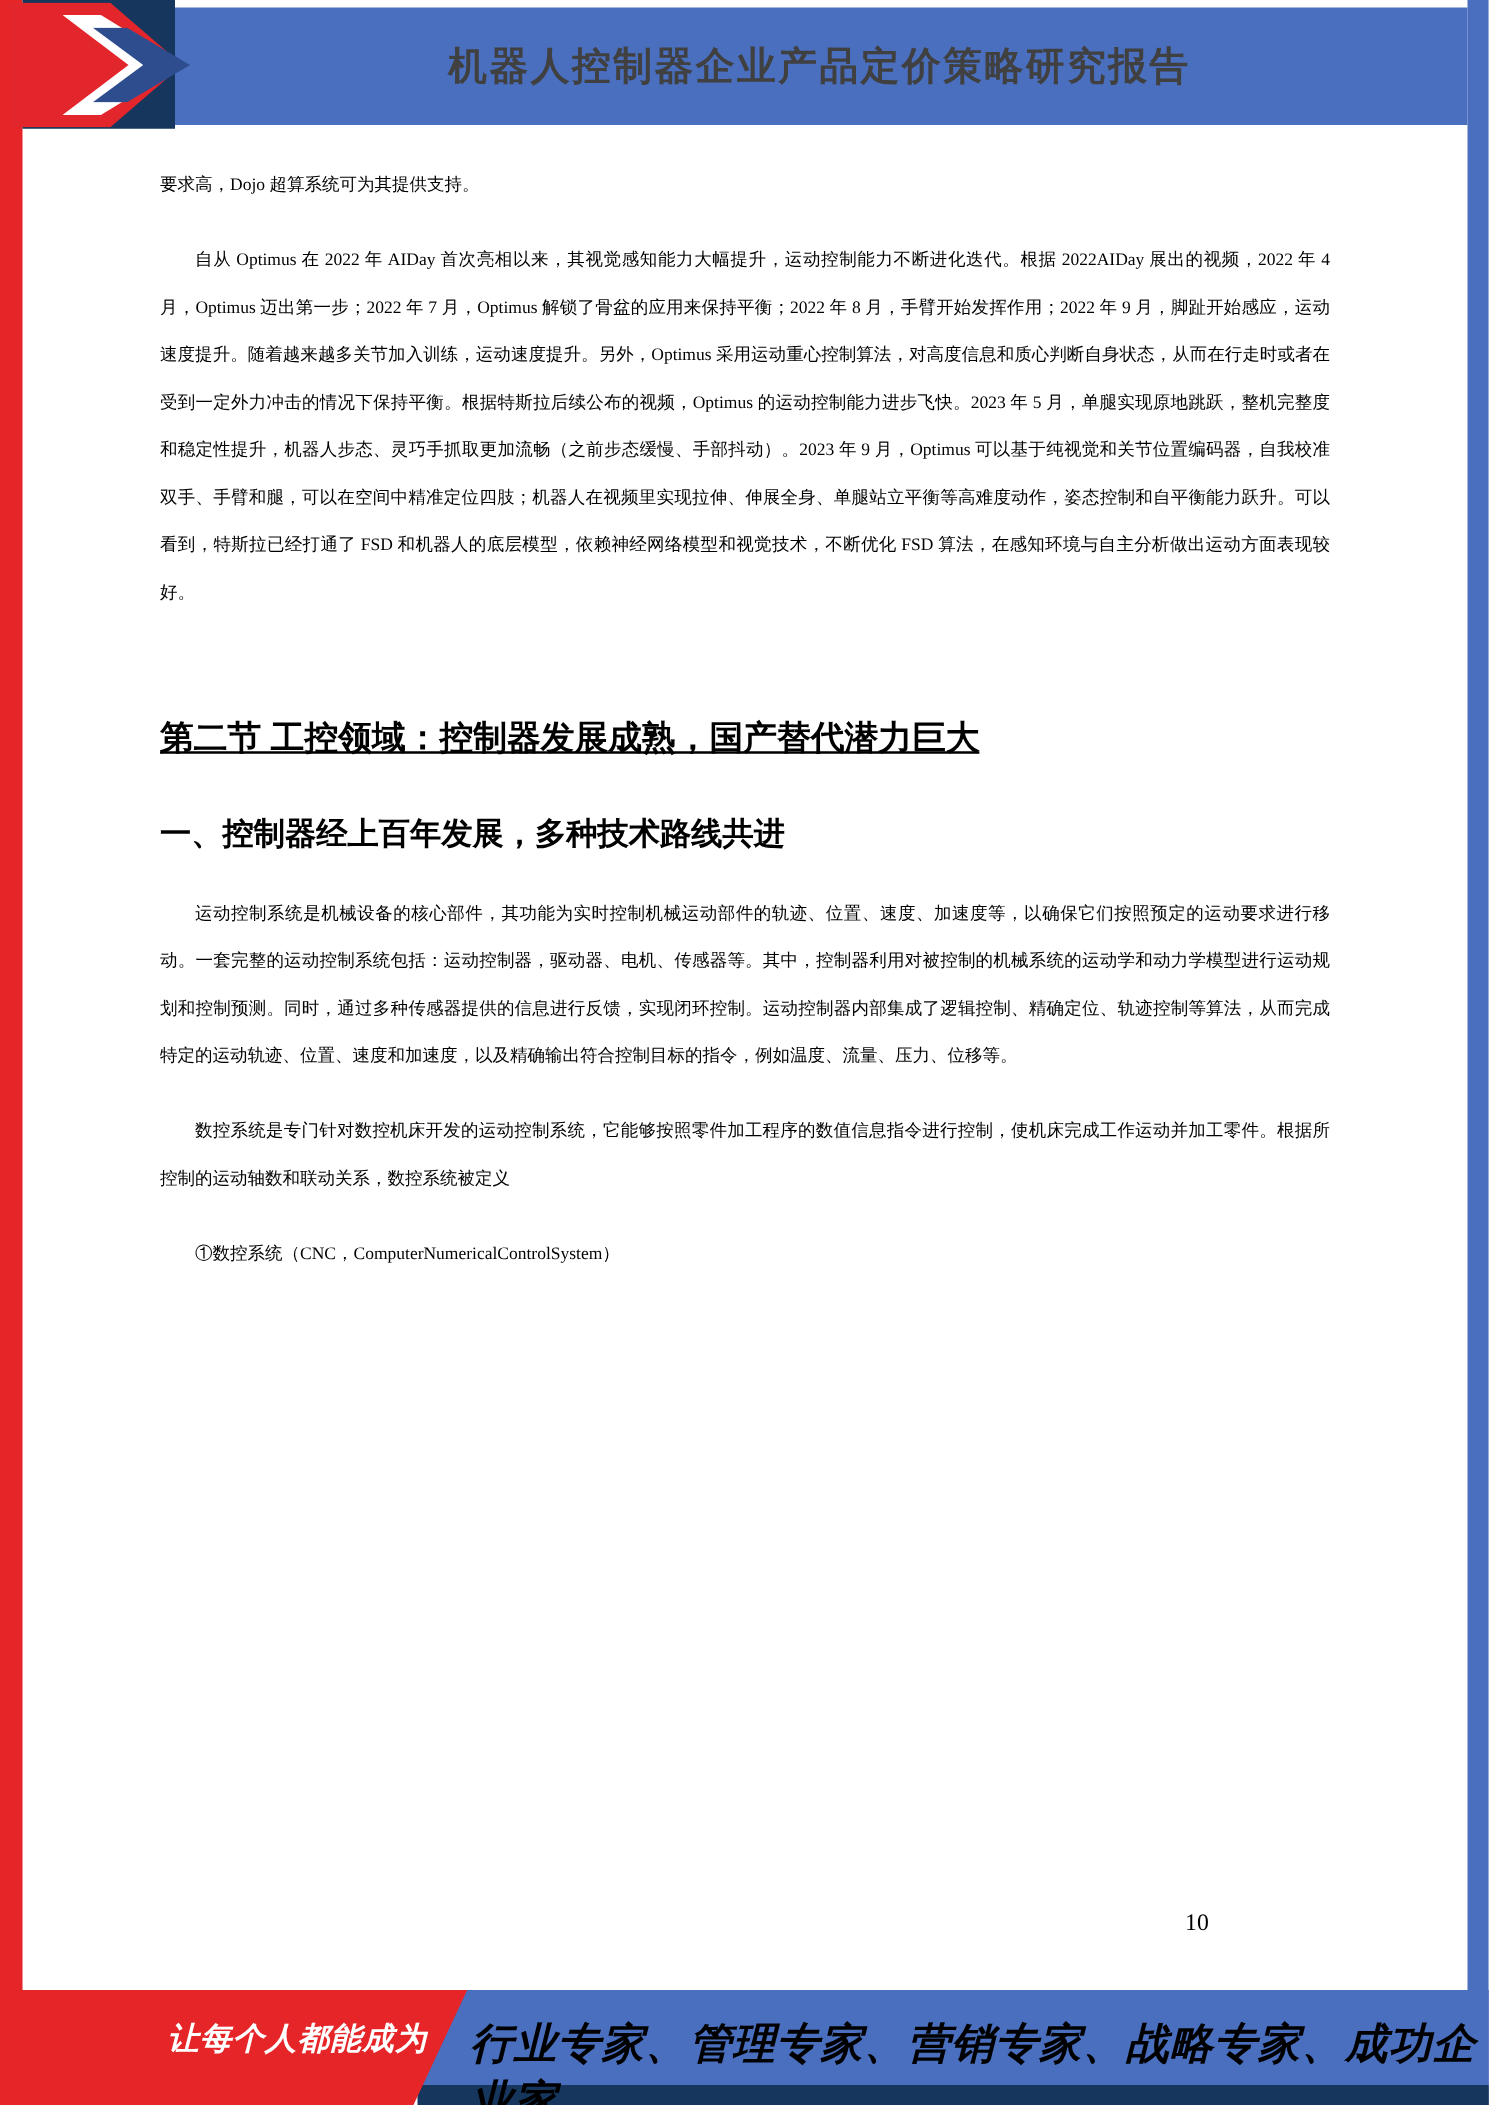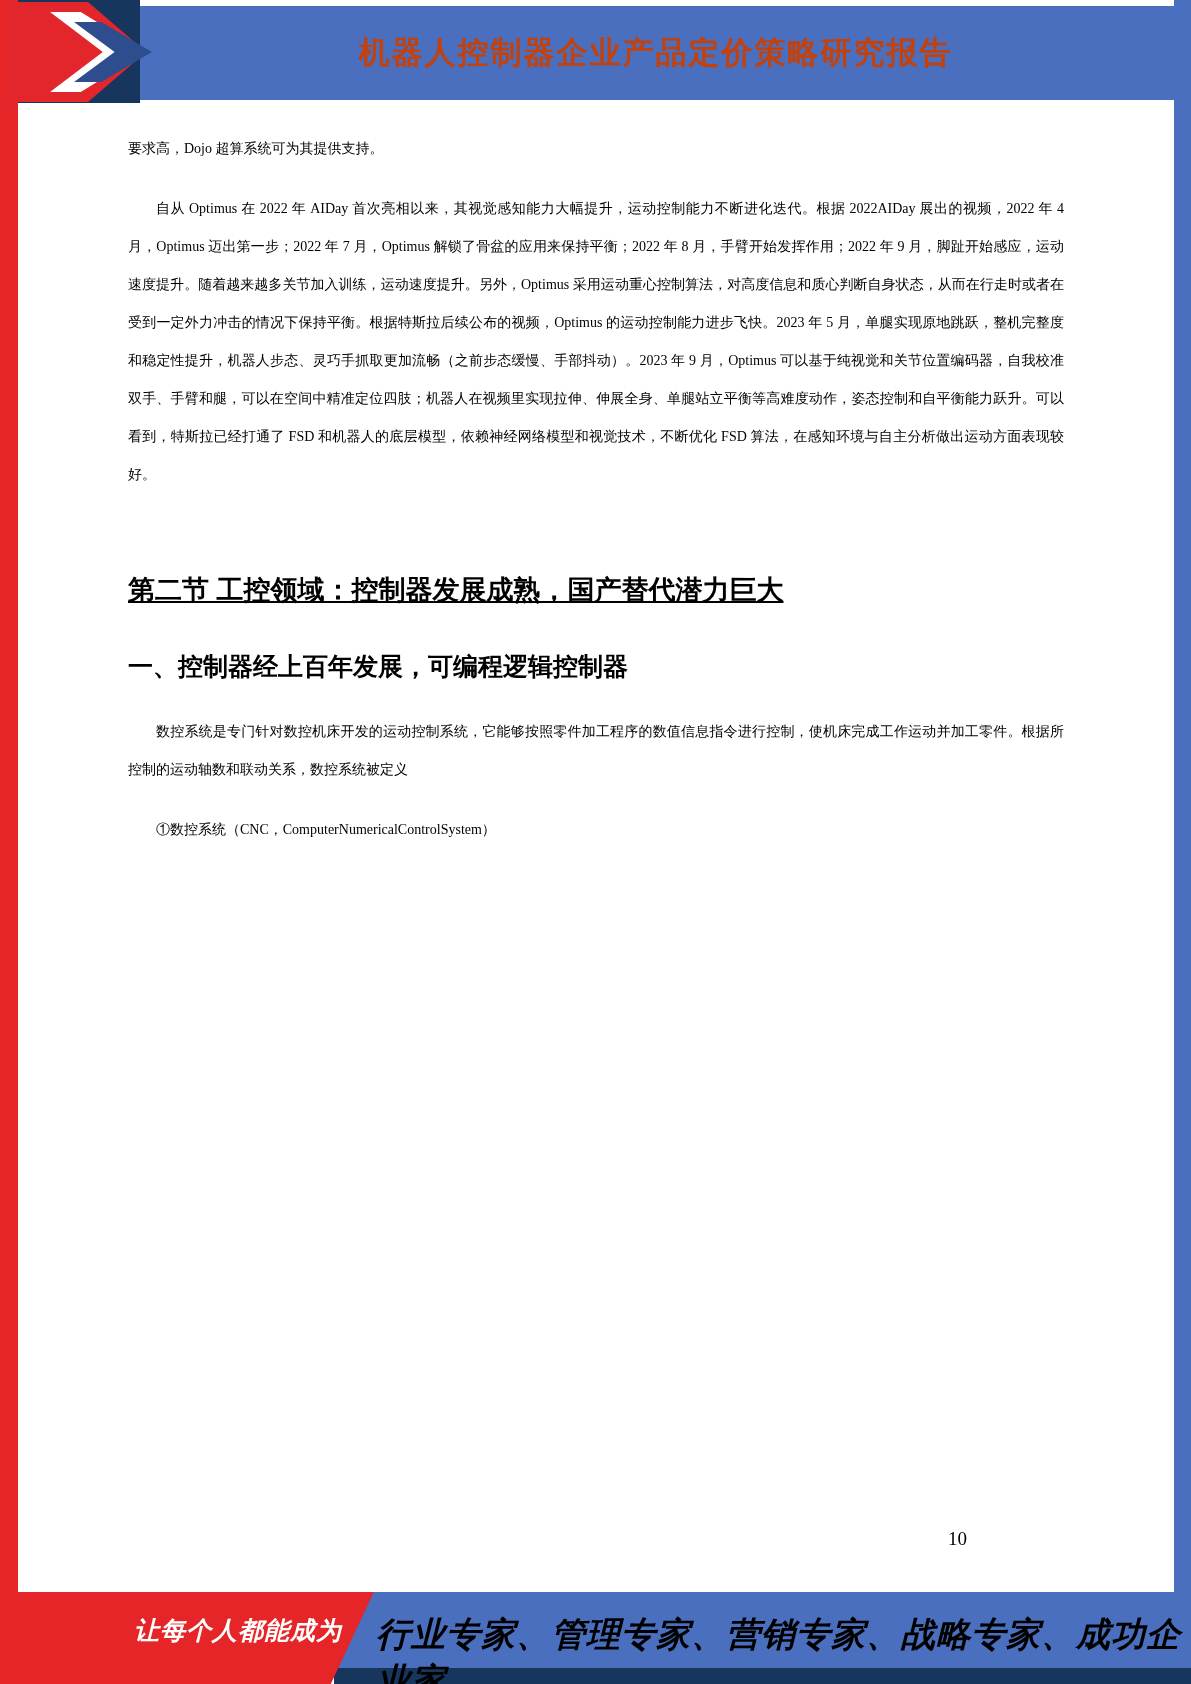--- a/index.html
+++ b/index.html
@@ -18,21 +18,21 @@
   .arrow-navy{position:absolute;left:18px;top:0;width:122px;height:103px;background:#17365d;}
   .arrow-red{position:absolute;left:8px;top:2px;width:138px;height:100px;background:#e3262c;
     clip-path:polygon(0 0,58% 0,100% 50%,58% 100%,0 100%);}
   .arrow-white{position:absolute;left:50px;top:12px;width:96px;height:80px;background:#ffffff;
     clip-path:polygon(0 0,32% 0,100% 50%,32% 100%,0 100%,55% 50%);}
   .arrow-blue{position:absolute;left:74px;top:22px;width:78px;height:60px;background:#2e4d8f;
     clip-path:polygon(0 0,35% 0,100% 50%,35% 100%,0 100%,52% 50%);}
   .hero-title{
     position:absolute;left:160px;right:40px;top:6px;height:94px;
     display:flex;align-items:center;justify-content:center;
-    color:#c2410c;font-size:31px;font-weight:bold;letter-spacing:2px;
+    color:#404040;font-size:31px;font-weight:bold;letter-spacing:2px;
     font-family:"Liberation Sans","DejaVu Sans",sans-serif;
   }
 
   
   .content{position:absolute;left:128px;width:936px;top:130px;}
   .para{
     font-size:14px;line-height:38px;text-align:justify;margin:0;
   }
   .para + .para{margin-top:22px;}
   .indent{text-indent:2em;}
@@ -77,21 +77,22 @@
   <div class="arrow-red"></div>
   <div class="arrow-white"></div>
   <div class="arrow-blue"></div>
   <div class="hero-title">机器人控制器企业产品定价策略研究报告</div>
 </div>
 
 <div class="content">
   <p class="para">要求高，Dojo 超算系统可为其提供支持。</p>
   <p class="para indent">自从 Optimus 在 2022 年 AIDay 首次亮相以来，其视觉感知能力大幅提升，运动控制能力不断进化迭代。根据 2022AIDay 展出的视频，2022 年 4 月，Optimus 迈出第一步；2022 年 7 月，Optimus 解锁了骨盆的应用来保持平衡；2022 年 8 月，手臂开始发挥作用；2022 年 9 月，脚趾开始感应，运动速度提升。随着越来越多关节加入训练，运动速度提升。另外，Optimus 采用运动重心控制算法，对高度信息和质心判断自身状态，从而在行走时或者在受到一定外力冲击的情况下保持平衡。根据特斯拉后续公布的视频，Optimus 的运动控制能力进步飞快。2023 年 5 月，单腿实现原地跳跃，整机完整度和稳定性提升，机器人步态、灵巧手抓取更加流畅（之前步态缓慢、手部抖动）。2023 年 9 月，Optimus 可以基于纯视觉和关节位置编码器，自我校准双手、手臂和腿，可以在空间中精准定位四肢；机器人在视频里实现拉伸、伸展全身、单腿站立平衡等高难度动作，姿态控制和自平衡能力跃升。可以看到，特斯拉已经打通了 FSD 和机器人的底层模型，依赖神经网络模型和视觉技术，不断优化 FSD 算法，在感知环境与自主分析做出运动方面表现较好。</p>
   <h2 class="h-section">第二节 工控领域：控制器发展成熟，国产替代潜力巨大</h2>
-  <h3 class="h-sub">一、控制器经上百年发展，可编程逻辑控制器</h3>
+  <h3 class="h-sub">一、控制器经上百年发展，多种技术路线共进</h3>
+  <p class="para indent">运动控制系统是机械设备的核心部件，其功能为实时控制机械运动部件的轨迹、位置、速度、加速度等，以确保它们按照预定的运动要求进行移动。一套完整的运动控制系统包括：运动控制器，驱动器、电机、传感器等。其中，控制器利用对被控制的机械系统的运动学和动力学模型进行运动规划和控制预测。同时，通过多种传感器提供的信息进行反馈，实现闭环控制。运动控制器内部集成了逻辑控制、精确定位、轨迹控制等算法，从而完成特定的运动轨迹、位置、速度和加速度，以及精确输出符合控制目标的指令，例如温度、流量、压力、位移等。</p>
   <p class="para indent">数控系统是专门针对数控机床开发的运动控制系统，它能够按照零件加工程序的数值信息指令进行控制，使机床完成工作运动并加工零件。根据所控制的运动轴数和联动关系，数控系统被定义</p>
   <p class="para indent">①数控系统（CNC，ComputerNumericalControlSystem）</p>
 </div>
 
 <div class="page-number">10</div>
 
 <div class="footer">
   <div class="footer-blue"></div>
   <div class="footer-navy"></div>
   <div class="footer-red"></div>

